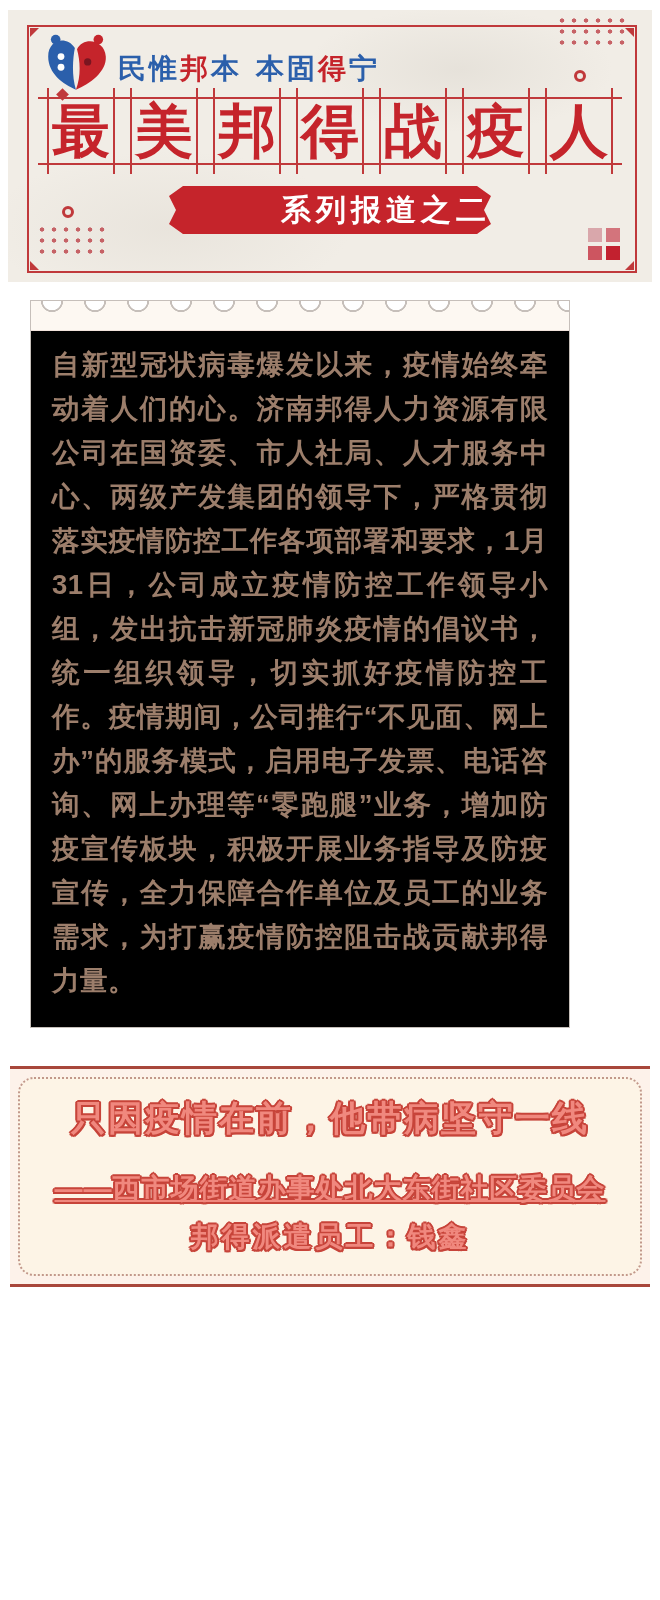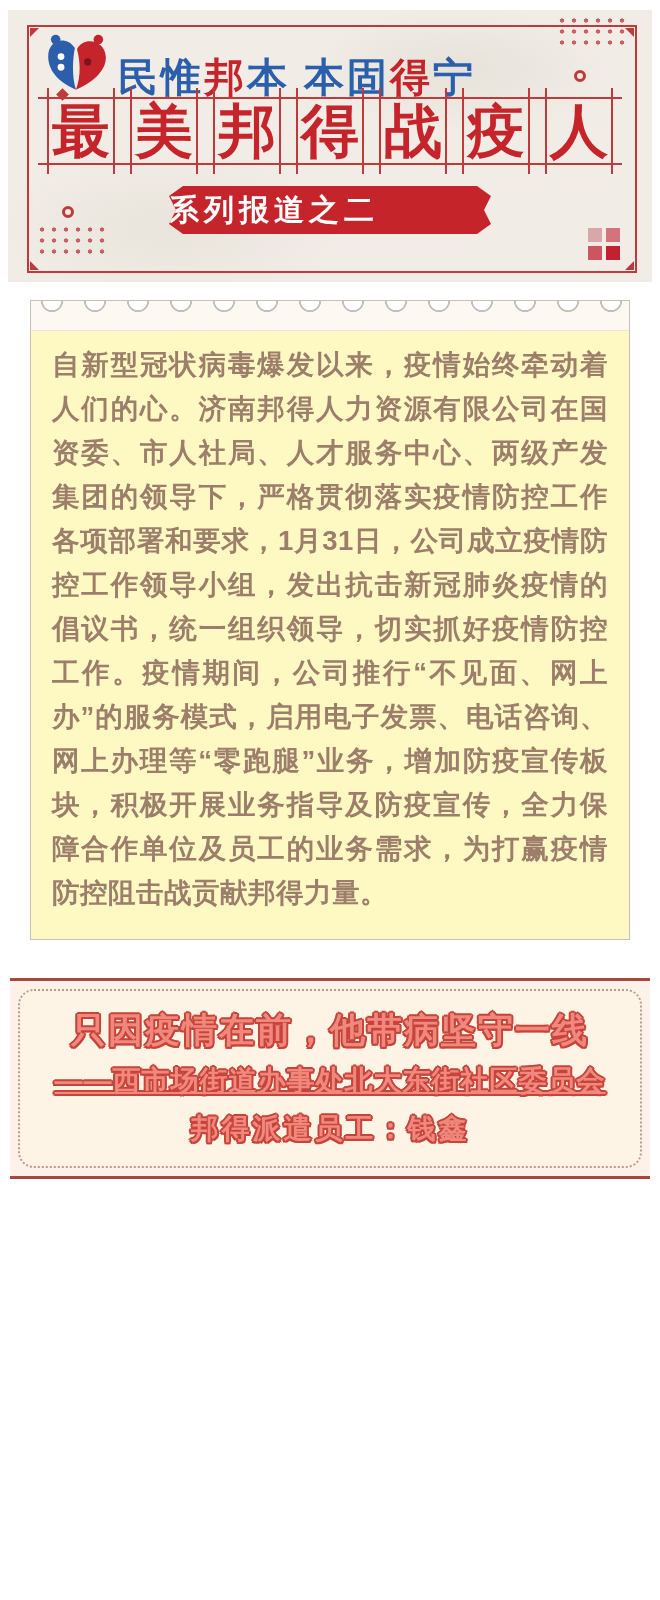--- a/index.html
+++ b/index.html
@@ -24,21 +24,21 @@
   }
   .tri { position:absolute; width:0; height:0; }
   .tri-tl { left:1px; top:1px; border-top:9px solid #c0393b; border-right:9px solid transparent; }
   .tri-tr { right:1px; top:1px; border-top:9px solid #c0393b; border-left:9px solid transparent; }
   .tri-br { right:1px; bottom:1px; border-bottom:9px solid #c0393b; border-left:9px solid transparent; }
   .tri-bl { left:1px; bottom:1px; border-bottom:9px solid #c0393b; border-right:9px solid transparent; }
 
   .logo { position:absolute; left:37px; top:23px; width:64px; height:60px; }
   .slogan {
     position:absolute; left:110px; top:40px;
-    font-size:40px; font-weight:900; letter-spacing:3px; white-space:nowrap;
+    font-size:28px; font-weight:900; letter-spacing:3px; white-space:nowrap;
   }
   .seg-blue { color:#2b5fab; }
   .seg-red  { color:#c5242b; }
   .seg-gap  { margin-left:14px; }
 
   .title-row {
     position:absolute; left:0; right:0; top:84px;
     display:flex; justify-content:center; gap:9px;
   }
   .char-cell {
@@ -55,21 +55,21 @@
   }
   .char-cell span {
     font-size:58px; font-weight:900; color:#c5242b; line-height:1;
   }
   .ribbon {
     position:absolute; left:50%; top:176px; transform:translateX(-50%);
     width:322px; height:48px; background:#c5242b;
     clip-path:polygon(14px 0, calc(100% - 14px) 0, 100% 10px, calc(100% - 7px) 50%,
       100% calc(100% - 10px), calc(100% - 14px) 100%, 14px 100%,
       0 calc(100% - 10px), 7px 50%, 0 10px);
-    display:flex; align-items:center; justify-content:flex-start;
+    display:flex; align-items:center; justify-content:flex-end;
   }
   .ribbon span {
     color:#ffffff; font-size:30px; font-weight:900; letter-spacing:5px;
   }
 
   .dot-grid {
     position:absolute; width:70px; height:32px;
     background-image:radial-gradient(#bf4a50 2px, rgba(0,0,0,0) 2.6px);
     background-size:12px 11px; opacity:.85;
   }
@@ -85,22 +85,22 @@
   .sq-grid {
     position:absolute; right:32px; top:218px;
     display:grid; grid-template-columns:14px 14px; grid-gap:4px;
   }
   .sq { width:14px; height:14px; }
   .sq1 { background:#d9a7ab; } .sq2 { background:#d3747c; }
   .sq3 { background:#cd5560; } .sq4 { background:#c2212f; }
 
   
   .panel {
-    margin:18px 30px 0; width:600px;
-    border:1px solid #c6bfba; background:#fef9c3;
+    margin:18px 30px 0; width:540px;
+    border:1px solid #c6bfba; background:#000000;
   }
   .scallops {
     height:30px; background-color:#fdf8f2;
     background-image:radial-gradient(circle at 21px 0px,
       #ffffff 9px, #c6bfba 9.5px, #c6bfba 10.8px, rgba(0,0,0,0) 11.4px);
     background-size:43px 30px; background-repeat:repeat-x;
     border-bottom:1px solid #f2e3dc;
   }
   .article-body { padding:12px 21px 24px; }
   .article-body p {
@@ -119,21 +119,21 @@
     border:2px dotted #c2988b; border-radius:16px;
     background:#fdf4e6; text-align:center; padding:16px 8px 18px;
   }
   .q-outline {
     color:#f0887e; font-weight:900;
     text-shadow:
       -2px 0 0 #c7443a, 2px 0 0 #c7443a, 0 -2px 0 #c7443a, 0 2px 0 #c7443a,
       -1.5px -1.5px 0 #c7443a, 1.5px 1.5px 0 #c7443a,
       -1.5px 1.5px 0 #c7443a, 1.5px -1.5px 0 #c7443a;
   }
-  .q-title { font-size:35px; letter-spacing:2px; margin-bottom:8px; }
+  .q-title { font-size:35px; letter-spacing:2px; margin-bottom:28px; }
   .q-sub   { font-size:28px; letter-spacing:1px; margin-bottom:10px;text-decoration:underline; }
   .q-by    { font-size:28px; letter-spacing:3px; }
 </style>
 </head>
 <body>
 
 <div class="page">
 
   <header class="banner">
     <div class="frame">

